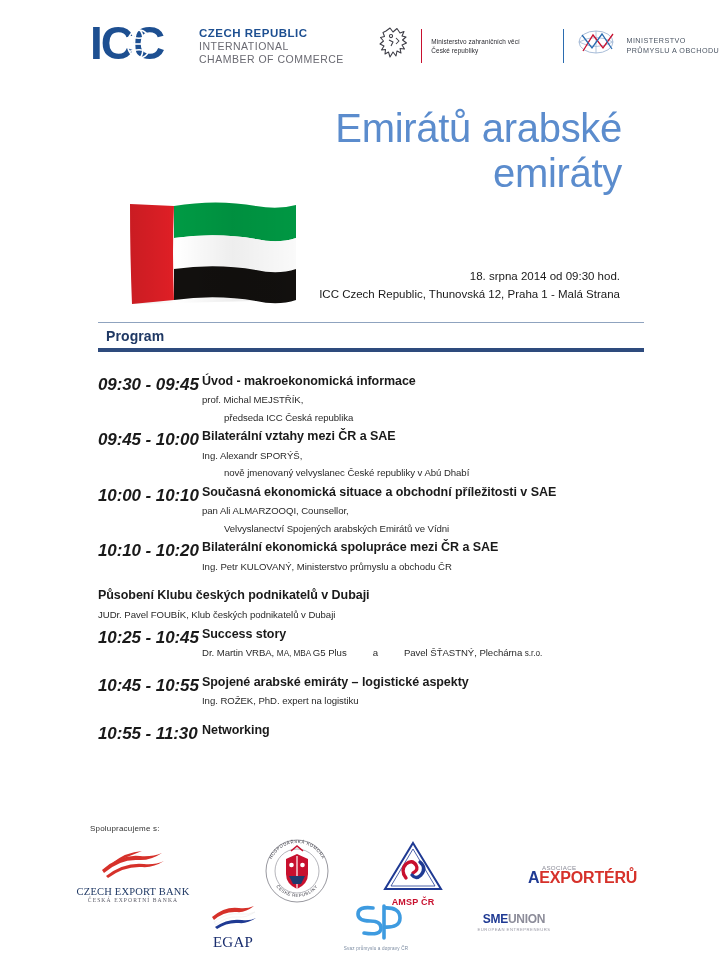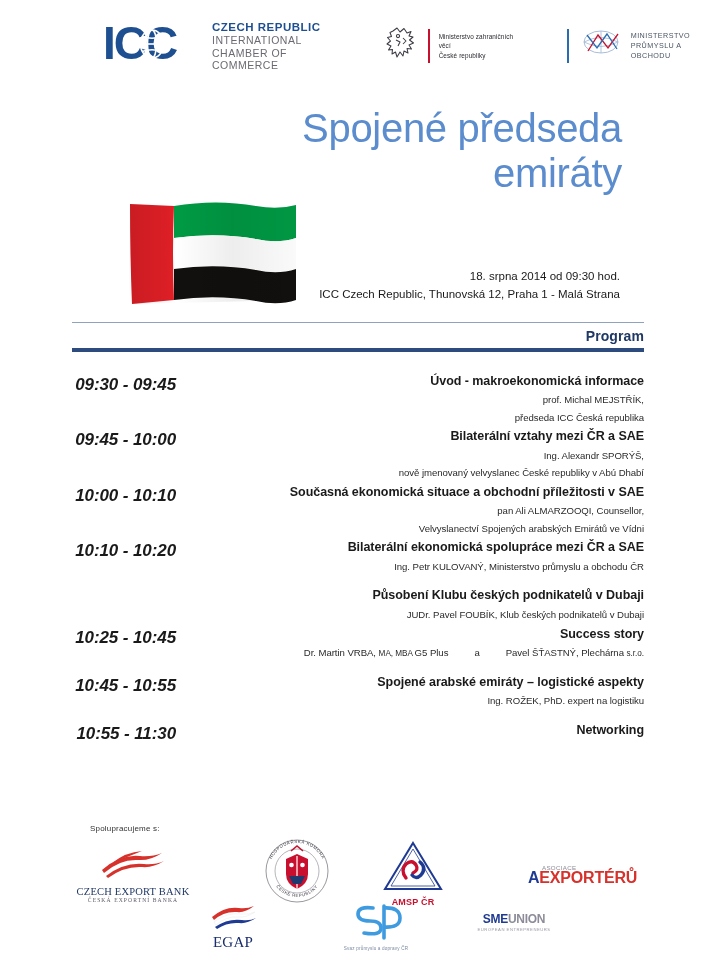--- a/index.html
+++ b/index.html
@@ -24,21 +24,20 @@
     padding-left: 92px;
     box-sizing: border-box;
   }
   .icc-logo {
     display: flex;
     align-items: center;
     gap: 9px;
   }
   .icc-mark {
     display: block;
-    margin-left: 13px;
   }
   .icc-words {
     line-height: 1.18;
     letter-spacing: .2px;
   }
   .icc-words .l1 {
     font-size: 11.5px;
     font-weight: bold;
     color: #1d4f91;
     letter-spacing: .5px;
@@ -102,22 +101,21 @@
     padding-right: 100px;
     font-size: 11.5px;
     font-weight: normal;
     color: #1a1a1a;
     line-height: 1.55;
     margin-top: 26px;
   }
 
   
   .program-wrap {
-    margin: 18px 76px 0 72px;
-    text-align: right;
+    margin: 18px 76px 0 98px;
   }
   .rule-top {
     height: 1.5px;
     background: #8fa3bf;
   }
   .program-head {
     font-size: 14px;
     font-weight: bold;
     color: #1f3864;
     padding: 5px 0 4px 8px;
@@ -350,21 +348,21 @@
 
       <path d="M46 6 Q88 -1 128 6 Q150 10 168 5 L168 38 Q150 44 128 39 Q88 32 46 38 Z" fill="#009a44"></path>
 
       <path d="M46 38 Q88 32 128 39 Q150 44 168 38 L168 69 Q150 75 128 70 Q88 63 46 69 Z" fill="#ffffff"></path>
 
       <path d="M46 69 Q88 63 128 70 Q150 75 168 69 L168 100 Q150 106 128 101 Q88 94 46 100 Z" fill="#12100e"></path>
       <path d="M2 4 Q2 55 4 104 L168 100 L168 5 Q150 10 128 6 Q88 -1 46 6 Z" fill="url(#shade)"></path>
     </svg>
   </span>
   <div class="event-title">
-    <div>Spojené předseda</div>
+    <div>Emirátů arabské</div>
     <div>emiráty</div>
   </div>
 </div>
 
 <div class="meta">
   <div>18. srpna 2014 od 09:30 hod.</div>
   <div>ICC Czech Republic, Thunovská 12, Praha 1 - Malá Strana</div>
 </div>
 
 <div class="program-wrap">

